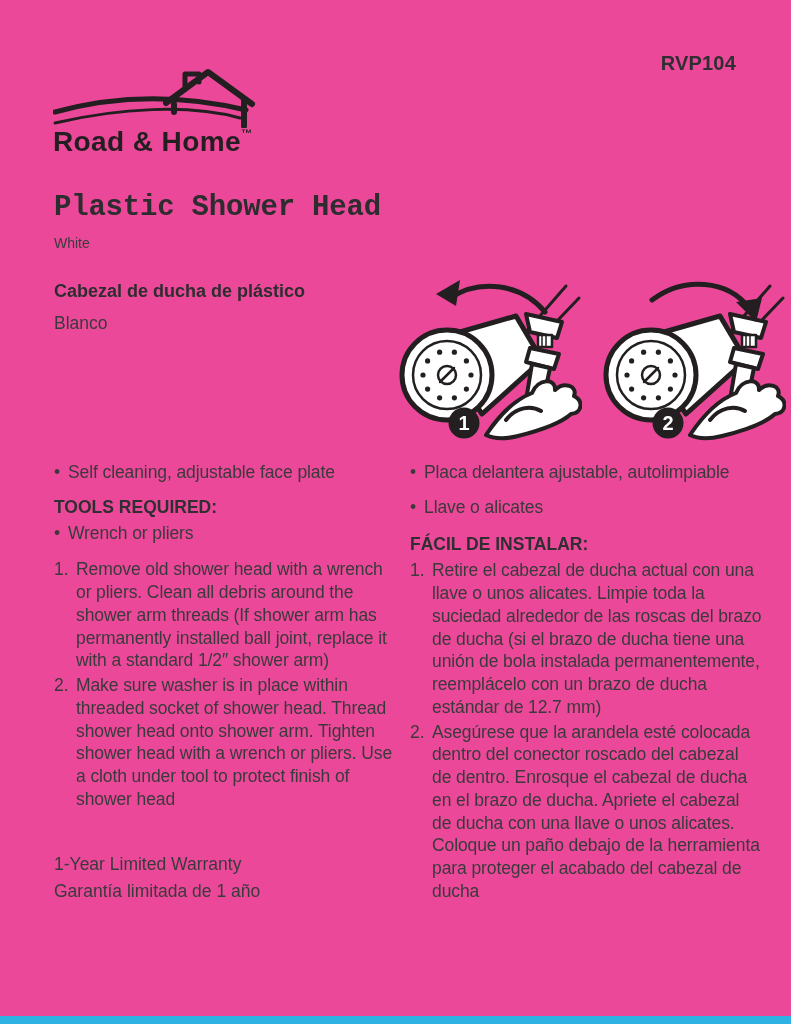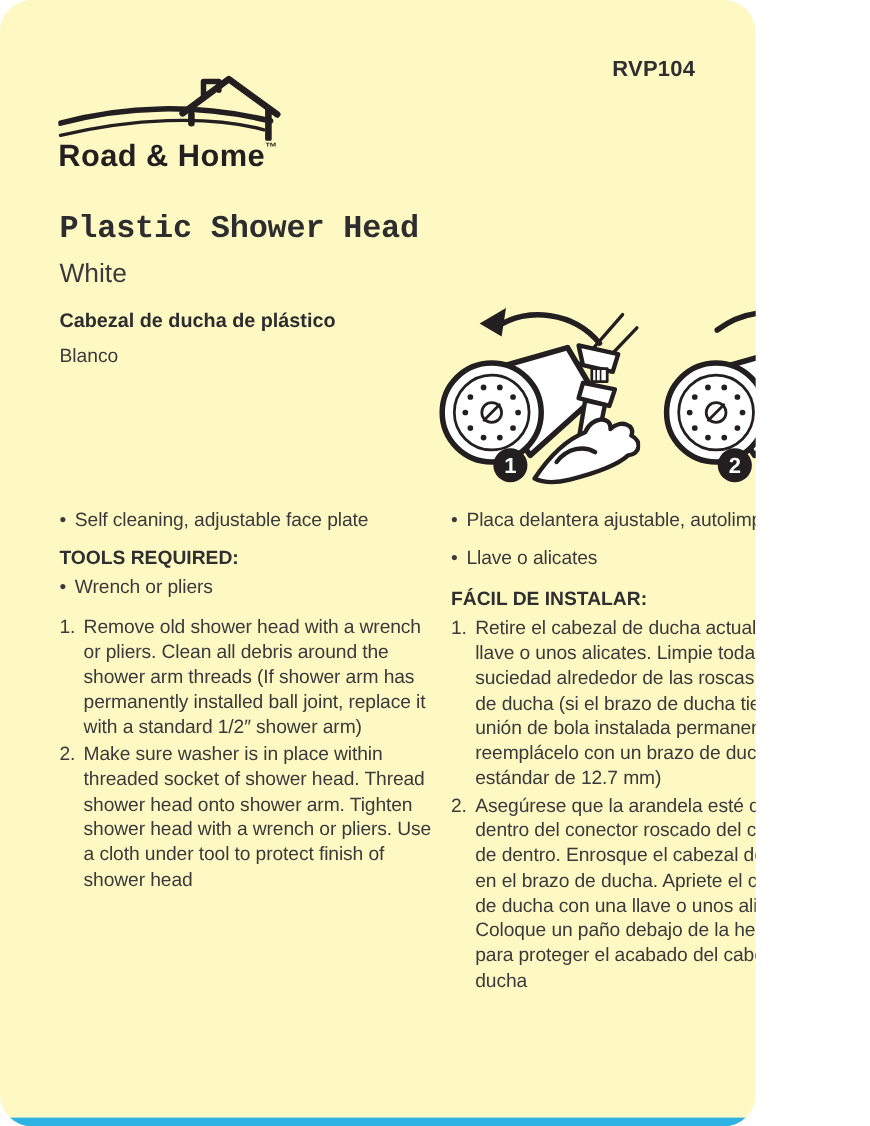--- a/index.html
+++ b/index.html
@@ -4,25 +4,24 @@
 <style>
   * { margin: 0; padding: 0; box-sizing: border-box; }
   html, body { background: #ffffff; }
   body {
     font-family: "Liberation Sans", "DejaVu Sans", sans-serif;
     color: #3a3a3c;
     -webkit-font-smoothing: antialiased;
   }
   .page {
     position: relative;
-    width: 687px;
+    width: 791px;
     height: 1024px;
-    background: #fef9c3;
+    background: #ec4899;
     overflow: hidden;
-    border-radius: 29px;
   }
   
   .model {
     position: absolute;
     top: 52px;
     right: 55px;
     font-size: 20px;
     font-weight: bold;
     letter-spacing: 0.2px;
     color: #2f2f31;
@@ -55,21 +54,21 @@
     font-size: 29px;
     font-weight: bold;
     letter-spacing: -0.2px;
     color: #2d2d2f;
     font-family: Liberation Mono, monospace;
   }
   .variant-en {
     position: absolute;
     left: 54px;
     top: 235px;
-    font-size: 24px;
+    font-size: 14px;
     color: #3a3a3c;
   }
   .title-es {
     position: absolute;
     left: 54px;
     top: 281px;
     font-size: 18px;
     font-weight: bold;
     color: #2d2d2f;
   }
@@ -250,16 +249,20 @@
     <div class="step">
       <span class="step-num">1.</span>
       <span class="step-text">Retire el cabezal de ducha actual con una llave o unos alicates. Limpie toda la suciedad alrededor de las roscas del brazo de ducha (si el brazo de ducha tiene una unión de bola instalada permanentemente, reemplácelo con un brazo de ducha estándar de 12.7 mm)</span>
     </div>
     <div class="step">
       <span class="step-num">2.</span>
       <span class="step-text">Asegúrese que la arandela esté colocada dentro del conector roscado del cabezal de dentro. Enrosque el cabezal de ducha en el brazo de ducha. Apriete el cabezal de ducha con una llave o unos alicates. Coloque un paño debajo de la herramienta para proteger el acabado del cabezal de ducha</span>
     </div>
   </div>
 
+  <div class="warranty">
+    <div>1-Year Limited Warranty</div>
+    <div>Garantía limitada de 1 año</div>
+  </div>
 
   <div class="footer-bar"></div>
 
 </div>
 
 </body></html>

